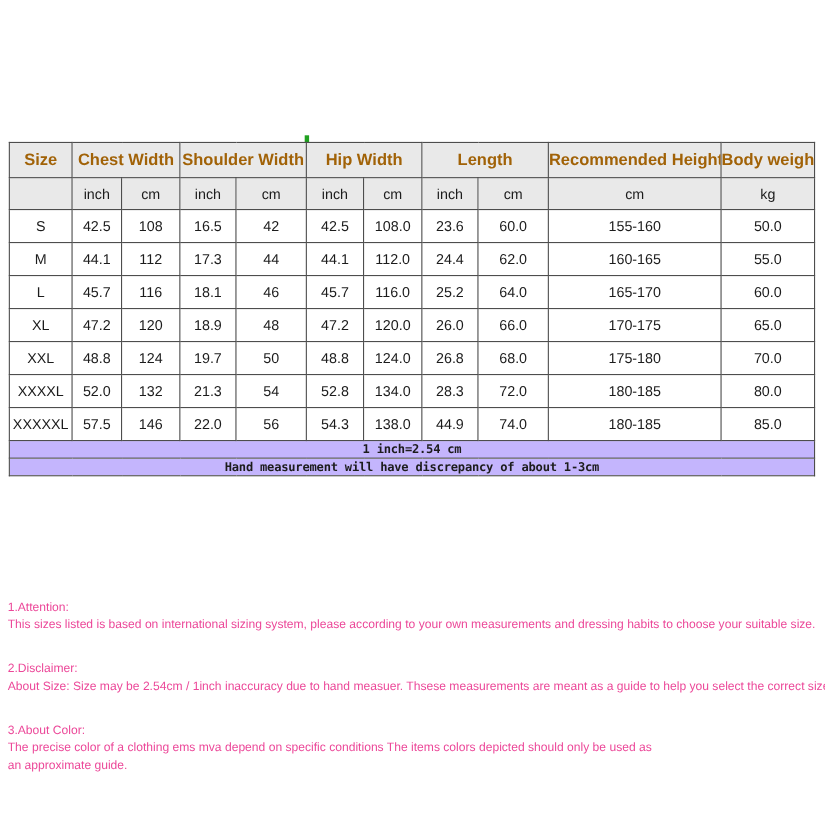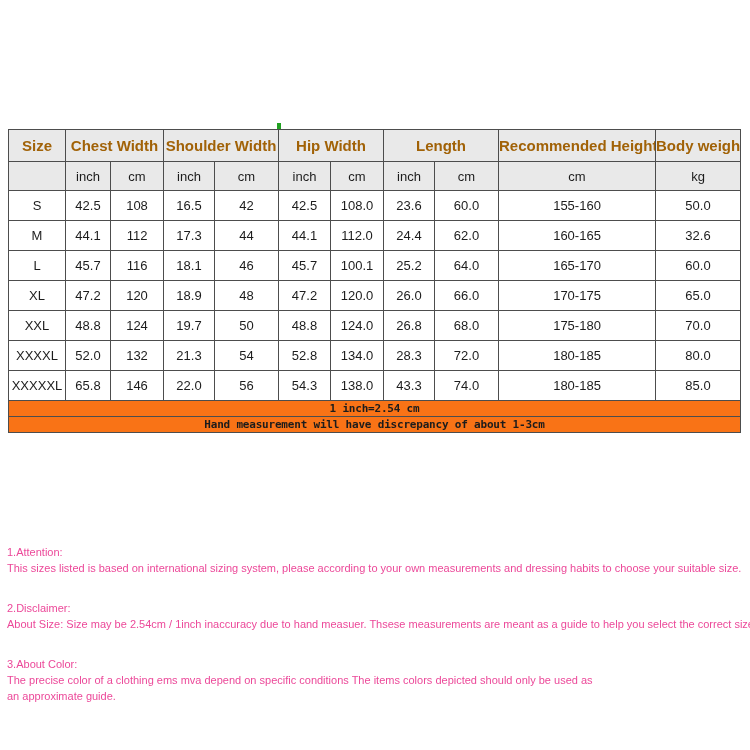--- a/index.html
+++ b/index.html
@@ -43,21 +43,21 @@
     font-weight: normal;
     margin-top: 36px;
   }
   tbody.data td {
     height: 29px;
     font-size: 13px;
     background: #ffffff;
   }
   tr.note-row td {
     height: 15px;
-    background: #f97316;
+    background: #c4b5fd;
     font-family: "DejaVu Sans Mono", monospace;
     font-weight: bold;
     font-size: 11px;
     letter-spacing: -0.2px;
   }
   .green-flag {
     position: absolute;
     left: 277px;
     top: 123px;
     width: 4px;
@@ -140,30 +140,30 @@
           <td>M</td>
           <td>44.1</td>
           <td>112</td>
           <td>17.3</td>
           <td>44</td>
           <td>44.1</td>
           <td>112.0</td>
           <td>24.4</td>
           <td>62.0</td>
           <td>160-165</td>
-          <td>32.6</td>
+          <td>55.0</td>
         </tr>
         <tr>
           <td>L</td>
           <td>45.7</td>
           <td>116</td>
           <td>18.1</td>
           <td>46</td>
           <td>45.7</td>
-          <td>100.1</td>
+          <td>116.0</td>
           <td>25.2</td>
           <td>64.0</td>
           <td>165-170</td>
           <td>60.0</td>
         </tr>
         <tr>
           <td>XL</td>
           <td>47.2</td>
           <td>120</td>
           <td>18.9</td>
@@ -196,27 +196,27 @@
           <td>54</td>
           <td>52.8</td>
           <td>134.0</td>
           <td>28.3</td>
           <td>72.0</td>
           <td>180-185</td>
           <td>80.0</td>
         </tr>
         <tr>
           <td>XXXXXL</td>
-          <td>65.8</td>
+          <td>57.5</td>
           <td>146</td>
           <td>22.0</td>
           <td>56</td>
           <td>54.3</td>
           <td>138.0</td>
-          <td>43.3</td>
+          <td>44.9</td>
           <td>74.0</td>
           <td>180-185</td>
           <td>85.0</td>
         </tr>
       </tbody>
     <tfoot>
       <tr class="note-row">
         <td colspan="11">1 inch=2.54 cm</td>
       </tr>
       <tr class="note-row">

